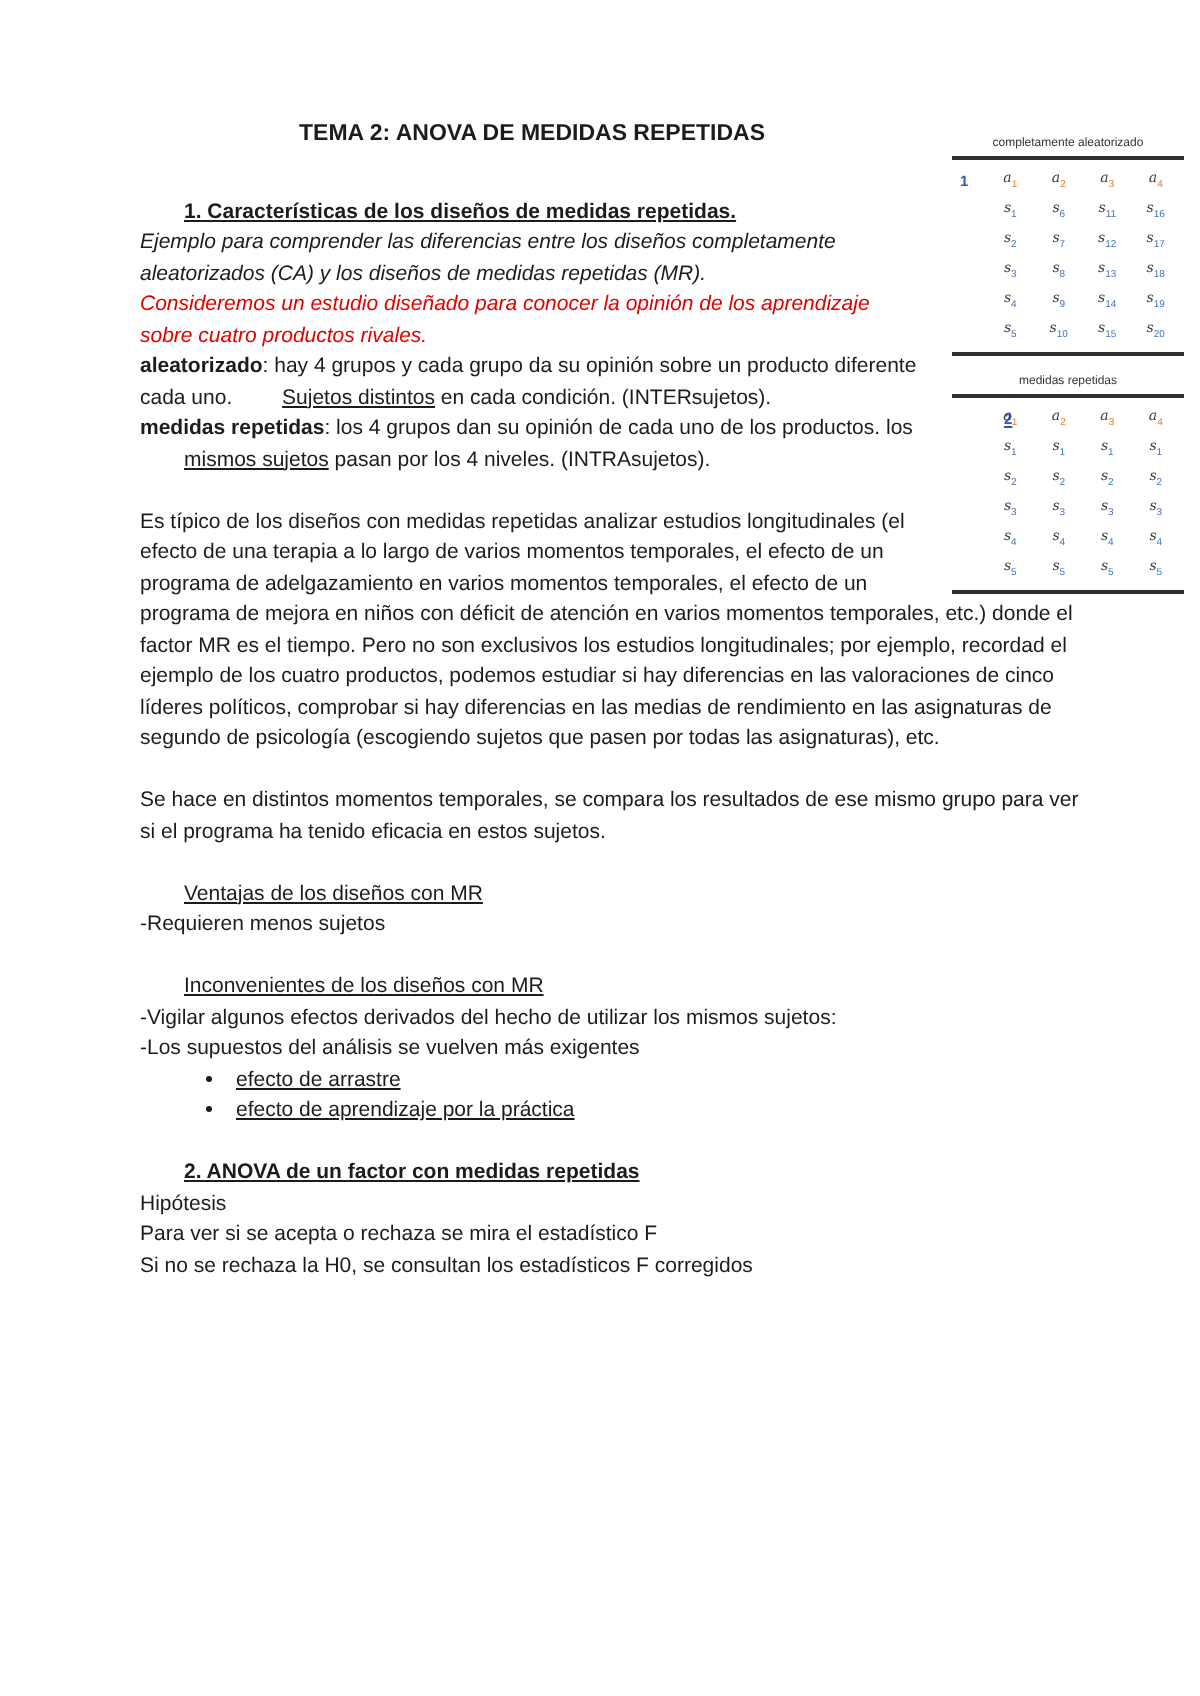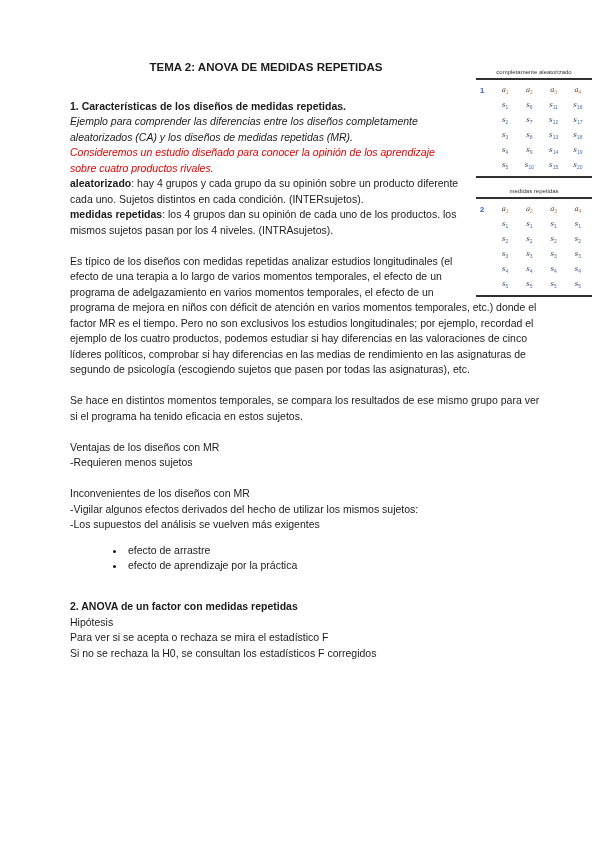--- a/index.html
+++ b/index.html
@@ -24,23 +24,23 @@
     font-size:10.5px;line-height:15.5px;
   }
   .float-spacer{float:right;width:80px;height:230px;}
   .doc-title{
     font-size:11.5px;font-weight:700;text-align:center;
     line-height:15.5px;margin-bottom:23px;white-space:nowrap;
   }
   .line{margin:0;}
   .blank{height:15.5px;}
   .b{font-weight:700;}
-  .u{}
+  .u{text-decoration:underline;margin-left:22px;}
   .i{font-style:italic;}
-  ul.bullets{margin:10px;padding:0 0 0 46px;list-style:disc;}
+  ul.bullets{margin:0;padding:0 0 0 46px;list-style:disc;text-decoration:underline;}
   ul.bullets li{margin:0;padding-left:2px;}
   
   .side{position:absolute;top:68px;right:8px;width:116px;}
   .mini-table{margin-bottom:9px;}
   .mt-title{
     font-size:6px;line-height:8px;color:#333;text-align:center;
     margin-bottom:2px;white-space:nowrap;overflow:hidden;
   }
   .mt-grid{
     border-top:2px solid var(--rule);

